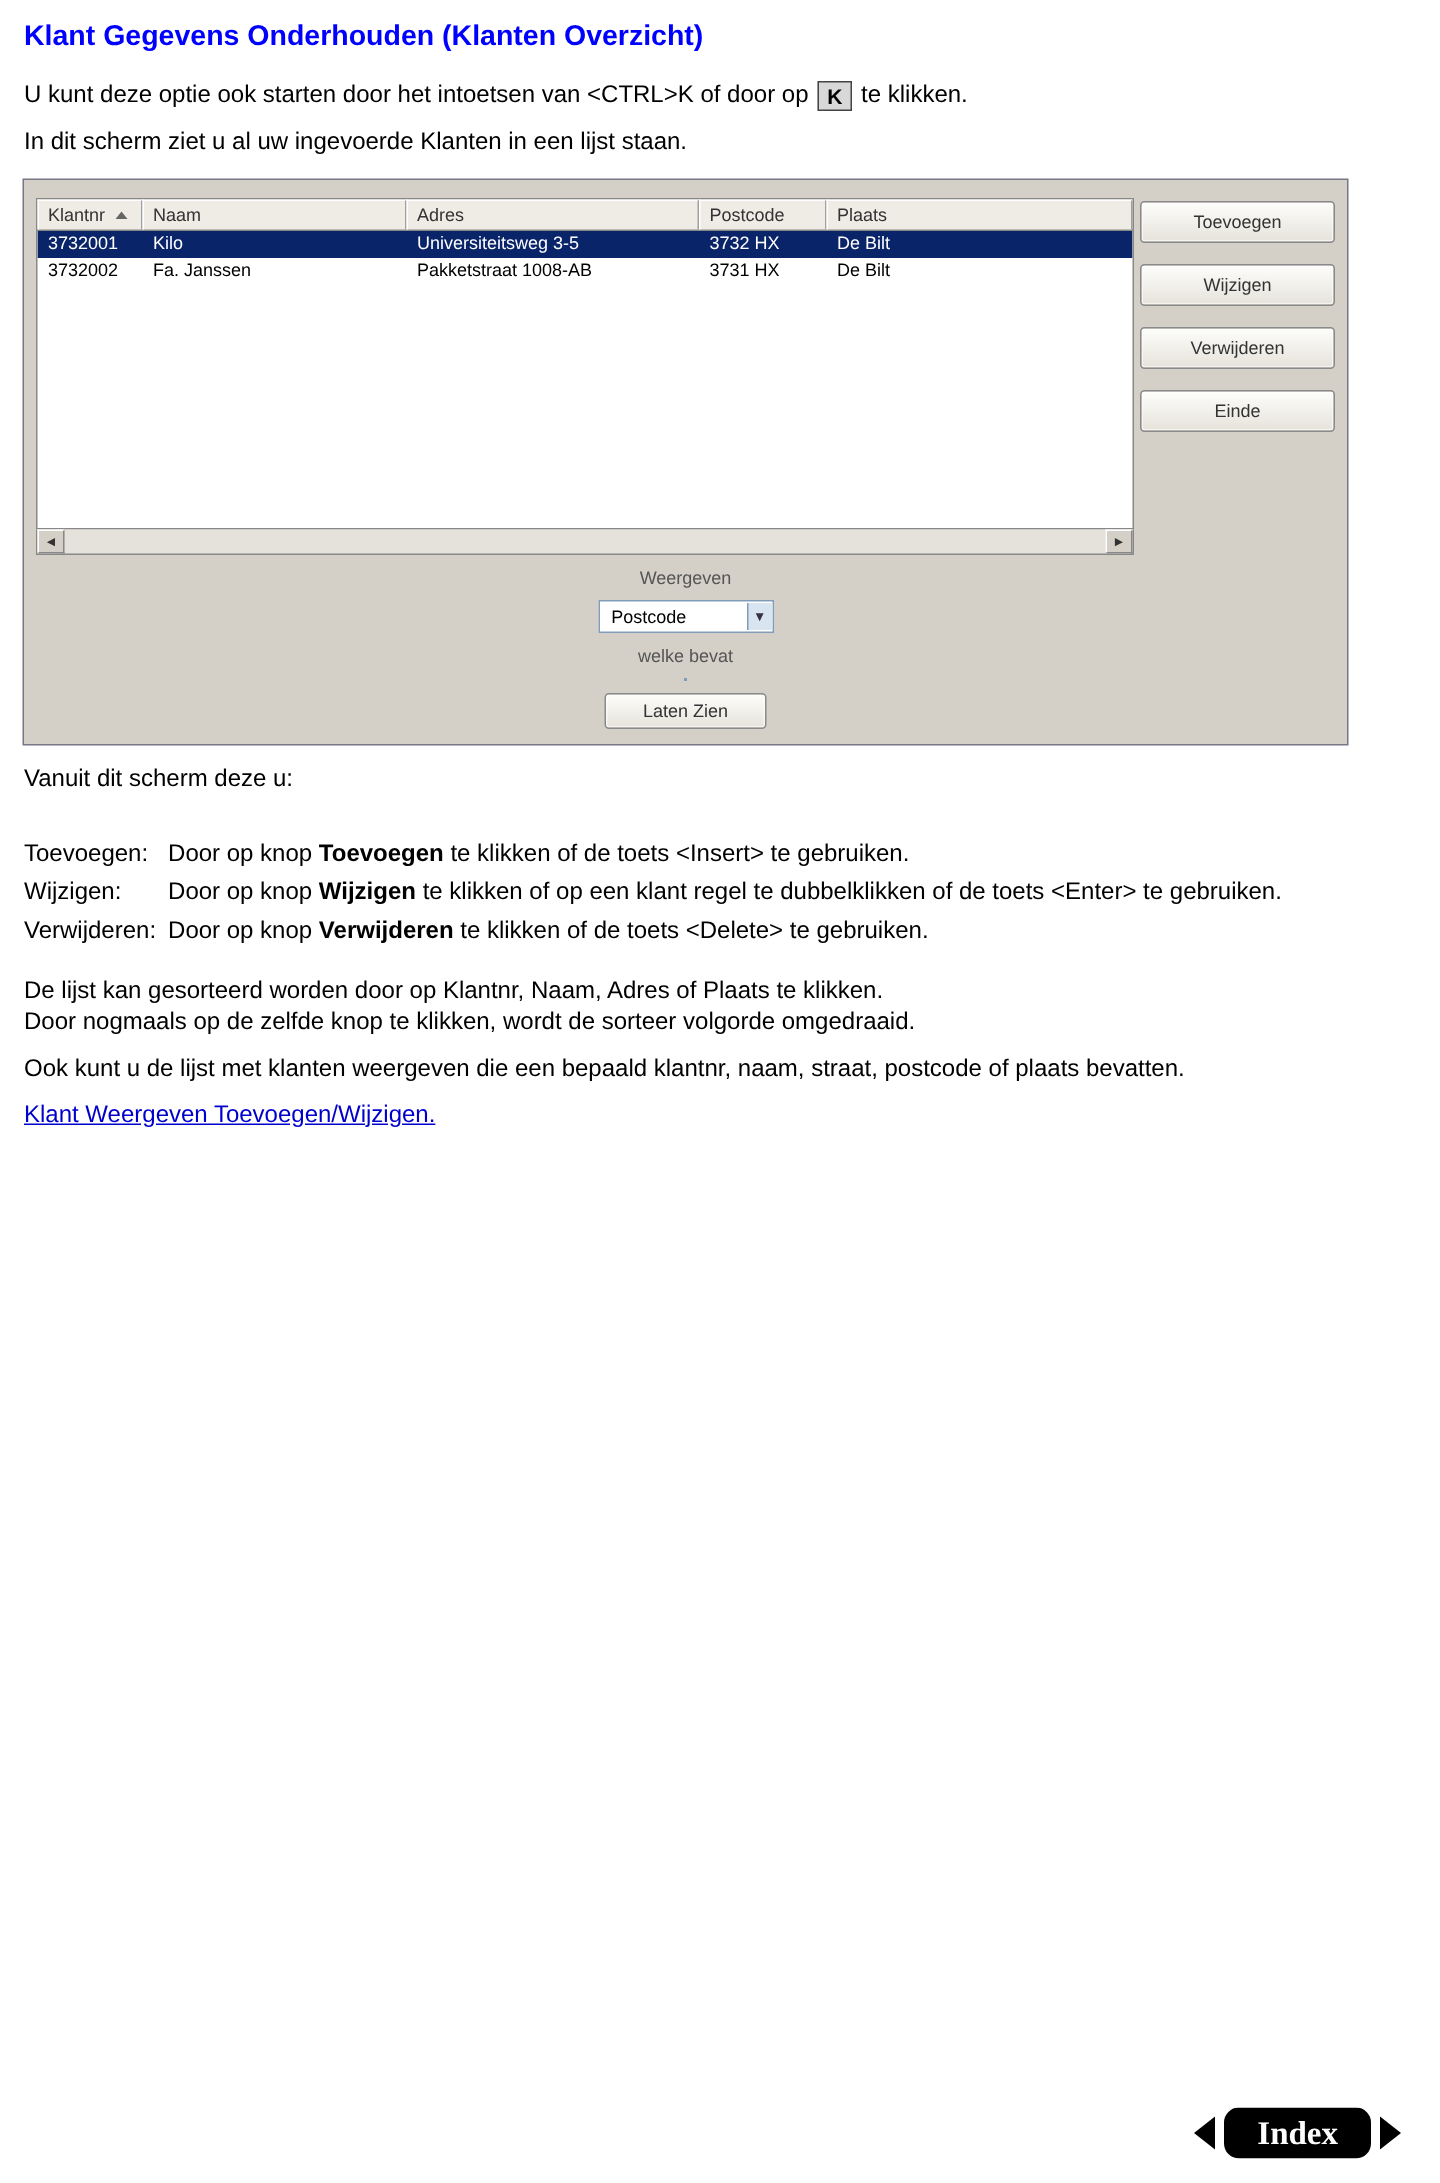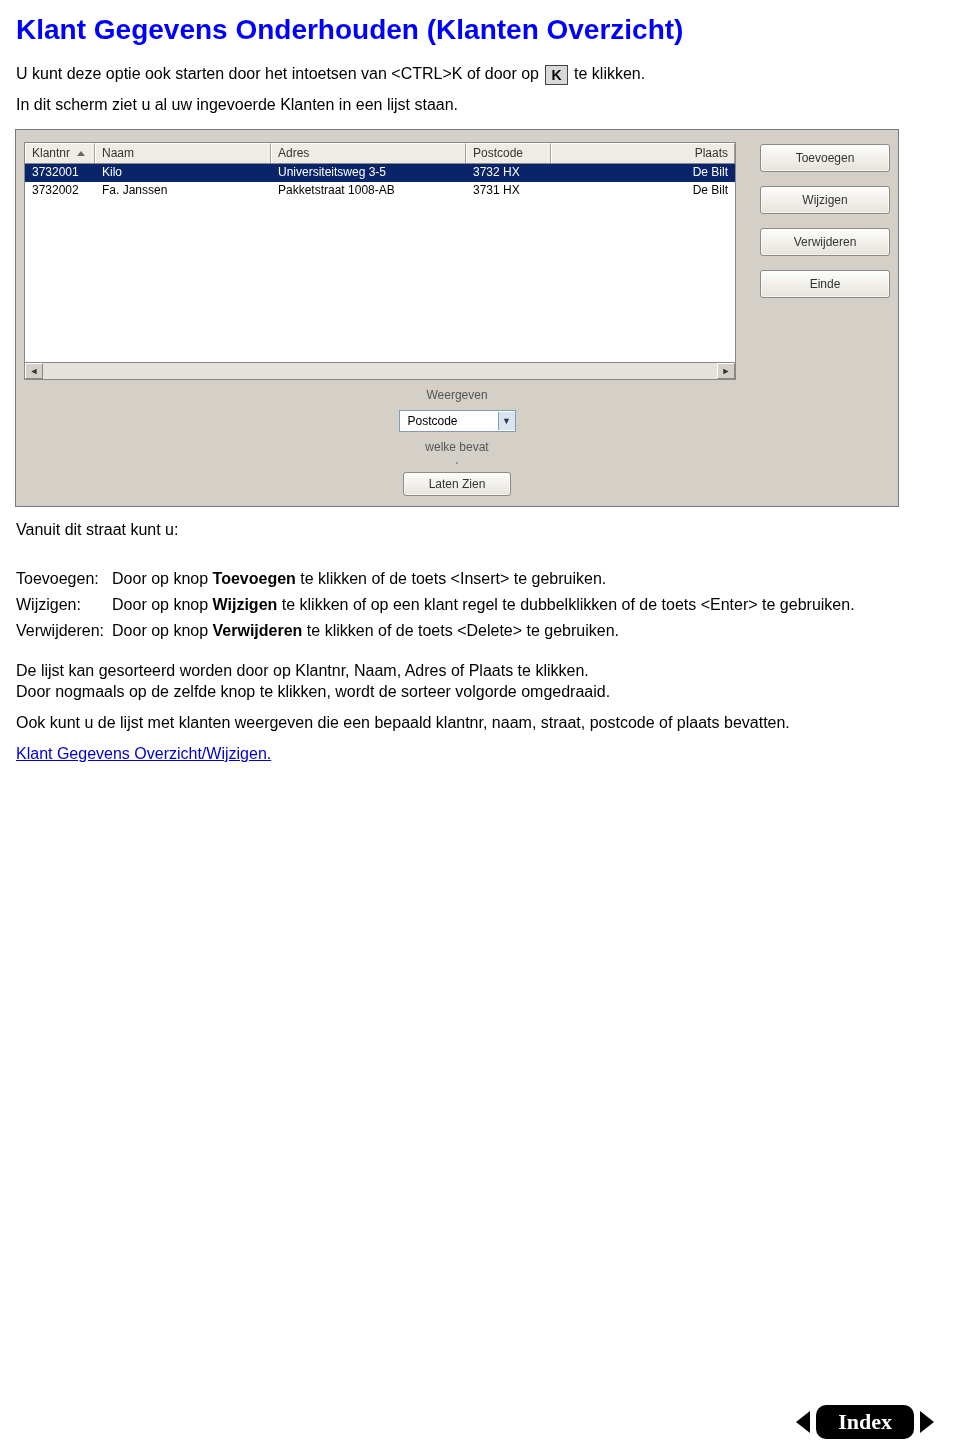--- a/index.html
+++ b/index.html
@@ -4,21 +4,21 @@
 <style>
   body {
     margin: 0;
     padding: 14px 16px;
     font-family: Arial, sans-serif;
     background: #ffffff;
     color: #000;
   }
   h1.page-title {
     color: #0000ff;
-    font-size: 28px;
+    font-size: 19px;
     font-weight: bold;
     margin: 0 0 18px 0;
   }
   p.body-text {
     font-size: 16px;
     margin: 10px 0;
     line-height: 1.3;
   }
   .k-badge {
     display: inline-block;
@@ -46,21 +46,21 @@
     padding: 6px 10px;
     font-size: 13px;
     font-weight: bold;
   }
   .app-body {
     background: #d4d0c8;
     padding: 12px 8px 10px 8px;
   }
   .upper {
     display: flex;
-    gap: 24px;
+    gap: 4px;
   }
   .list-wrap {
     flex: 1;
     display: flex;
     flex-direction: column;
   }
   .list-headers {
     display: flex;
     background: #efece5;
     border: 1px solid #888;
@@ -74,21 +74,21 @@
     padding: 2px 6px;
     white-space: nowrap;
     overflow: hidden;
     box-sizing: border-box;
     color: #333;
   }
   .col-klantnr { width: 70px; }
   .col-naam    { width: 176px; }
   .col-adres   { width: 195px; }
   .col-postcode{ width: 85px; }
-  .col-plaats  { flex: 1; text-align: right; }
+  .col-plaats  { flex: 1; }
   .sort-arrow {
     display: inline-block;
     width: 0; height: 0;
     border-left: 4px solid transparent;
     border-right: 4px solid transparent;
     border-bottom: 5px solid #666;
     margin-left: 4px;
     vertical-align: middle;
   }
   .list-rows {
@@ -290,21 +290,21 @@
         <span>Postcode</span>
         <div class="dd">▼</div>
       </div>
       <span class="label-static">welke bevat</span>
       <div class="textbox"></div>
       <div class="win-btn small">Laten Zien</div>
     </div>
   </div>
 </div>
 
-<p class="body-text">Vanuit dit straat kunt u:</p>
+<p class="body-text">Vanuit dit scherm deze u:</p>
 
 <table class="actions-tbl">
   <tbody>
       <tr>
     <td class="term">Toevoegen:</td>
     <td>
       <span>Door op knop </span><b>Toevoegen</b><span> te klikken of de toets &lt;Insert&gt; te gebruiken.</span>
     </td>
   </tr>
   <tr>
@@ -321,20 +321,20 @@
   </tr>
 </tbody>
   </table>
 
 <p class="body-text" style="margin-bottom:0">De lijst kan gesorteerd worden door op Klantnr, Naam, Adres of Plaats te klikken.</p>
 <p class="body-text" style="margin-top:0">Door nogmaals op de zelfde knop te klikken, wordt de sorteer volgorde omgedraaid.</p>
 
 <p class="body-text">Ook kunt u de lijst met klanten weergeven die een bepaald klantnr, naam, straat, postcode of plaats bevatten.</p>
 
 <p class="body-text">
-  <a href="#" class="link">Klant Gegevens Overzicht/Wijzigen.</a>
+  <a href="#" class="link">Klant Weergeven Toevoegen/Wijzigen.</a>
 </p>
 
 <div class="footer-bar">
   <div class="nav-tri tri-left"></div>
   <div class="index-pill">Index</div>
   <div class="nav-tri tri-right"></div>
 </div>
 
 </body></html>

